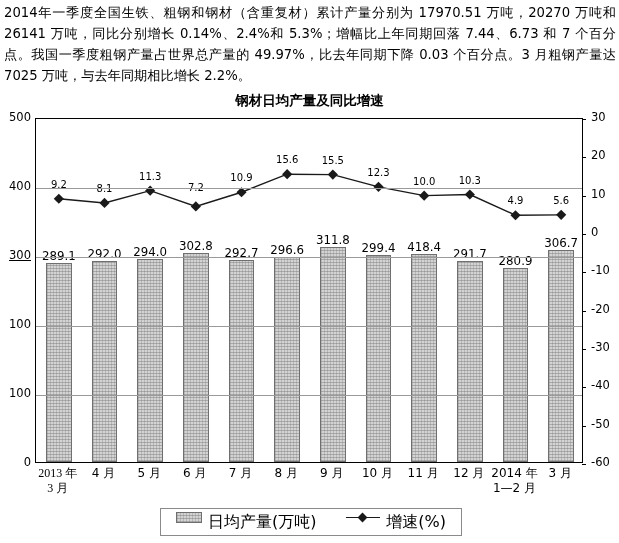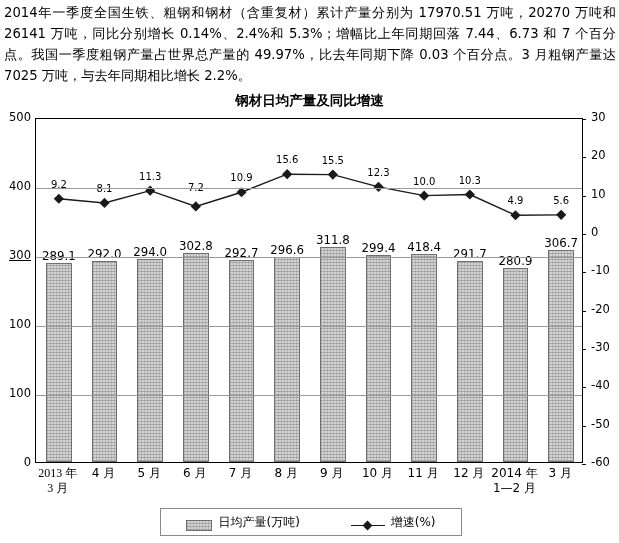--- a/index.html
+++ b/index.html
@@ -141,22 +141,22 @@
     width: 300px;
     height: 26px;
     border: 1px solid #8a8a8a;
     display: flex;
     align-items: center;
     justify-content: space-around;
     background: #fff;
   }
   .legend-item {
     display: flex;
-    align-items: flex-end;
-    font-size: 12px;
+    align-items: flex-start;
+    font-size: 16px;
     white-space: nowrap;
   }
   .legend-swatch {
     width: 26px;
     height: 11px;
     margin-right: 6px;
     background-color: #d3d3d3;
     background-image:
       repeating-linear-gradient(0deg, rgba(120,120,120,0.45) 0px, rgba(120,120,120,0.45) 1px, rgba(255,255,255,0) 1px, rgba(255,255,255,0) 3px),
       repeating-linear-gradient(90deg, rgba(120,120,120,0.30) 0px, rgba(120,120,120,0.30) 1px, rgba(255,255,255,0) 1px, rgba(255,255,255,0) 3px);

